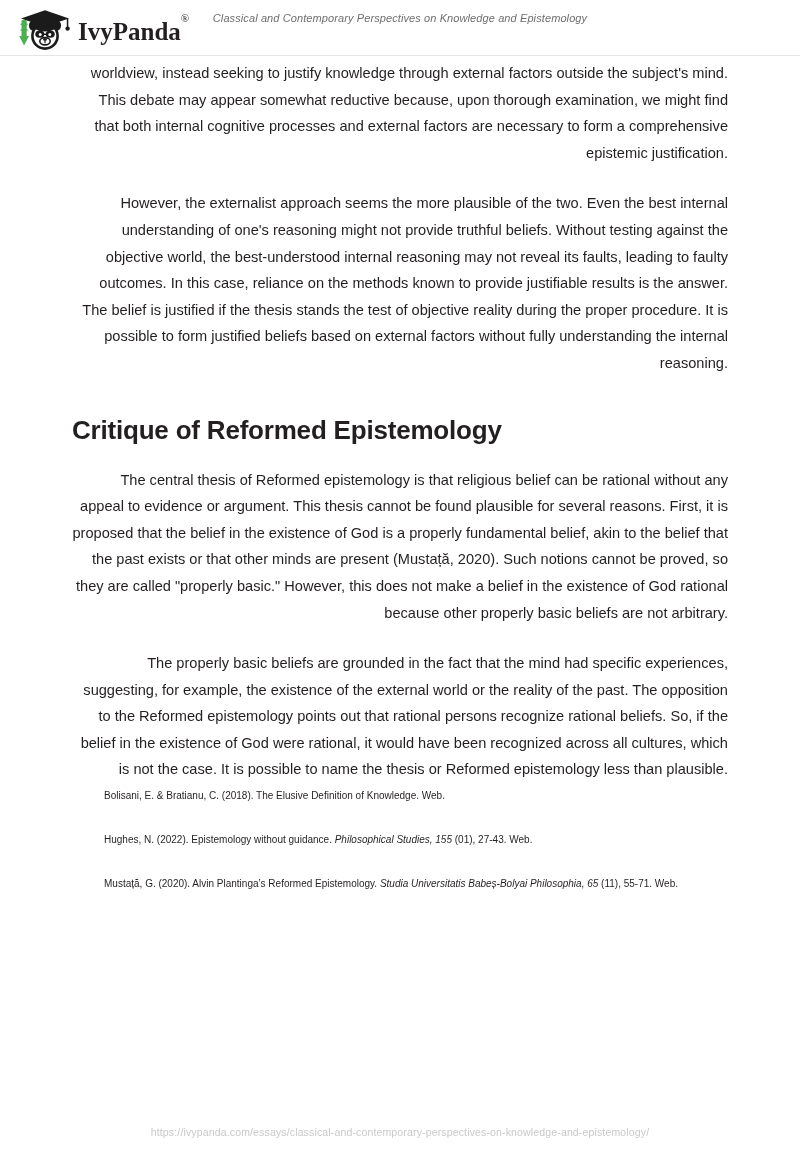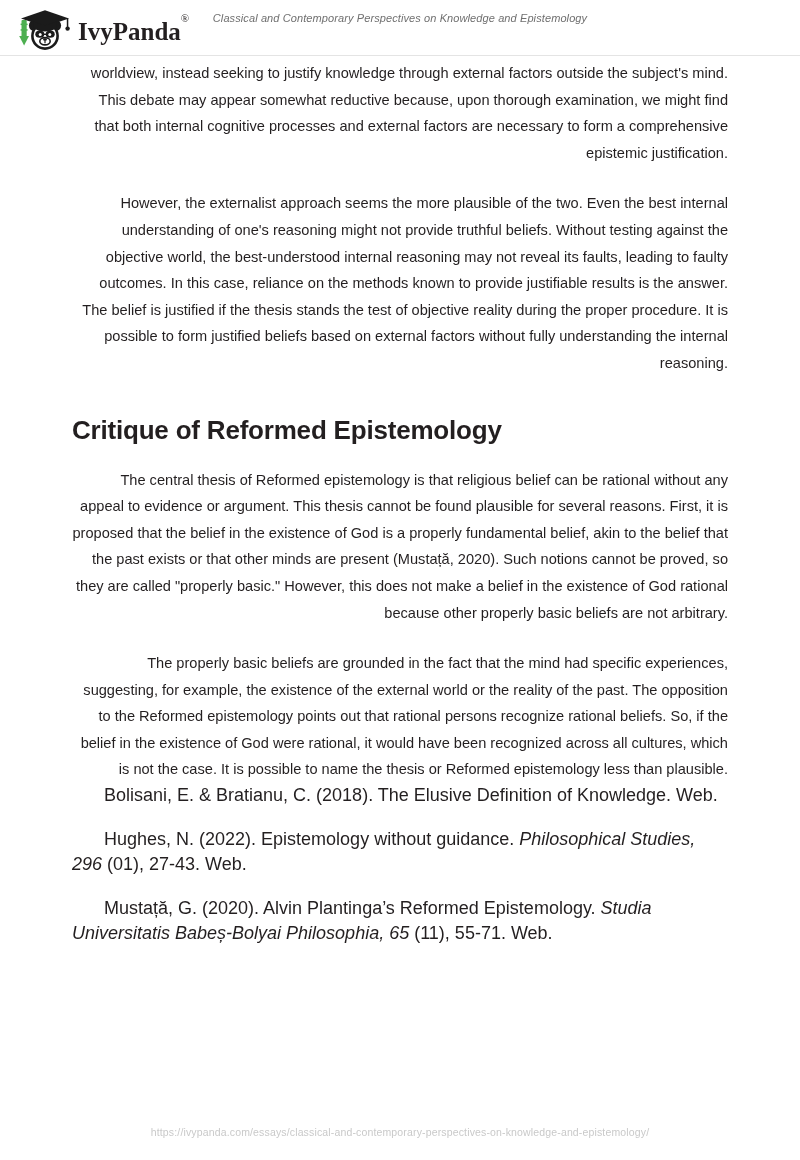--- a/index.html
+++ b/index.html
@@ -98,21 +98,21 @@
     font-weight: 700;
     color: #231f20;
     letter-spacing: -0.2px;
   }
   .heading-wrap-critique { padding-top: 36px; padding-bottom: 20px; }
   .heading-wrap-references { padding-top: 36px; padding-bottom: 18px; }
 
   p.reference-item {
     margin: 0;
     padding: 0;
-    font-size: 18px;
+    font-size: 10px;
     line-height: 25px;
     color: #231f20;
     text-indent: 32px;
   }
   .ref-gap { height: 19px; }
   em.ital { font-style: italic; }
 
   
   .page-footer {
     position: absolute;
@@ -189,21 +189,21 @@
   <div class="spacer-para"></div>
   <p class="body-para">The properly basic beliefs are grounded in the fact that the mind had specific experiences, suggesting, for example, the existence of the external world or the reality of the past. The opposition to the Reformed epistemology points out that rational persons recognize rational beliefs. So, if the belief in the existence of God were rational, it would have been recognized across all cultures, which is not the case. It is possible to name the thesis or Reformed epistemology less than plausible.</p>
 
 
   <p class="reference-item">
     <span>Bolisani, E. &amp; Bratianu, C. (2018). The Elusive Definition of Knowledge. Web.</span><em class="ital"></em><span></span>
   </p>
   <div class="ref-gap"></div>
 
   <p class="reference-item">
-    <span>Hughes, N. (2022). Epistemology without guidance. </span><em class="ital">Philosophical Studies, 296</em><span> (01), 27-43. Web.</span>
+    <span>Hughes, N. (2022). Epistemology without guidance. </span><em class="ital">Philosophical Studies, 155</em><span> (01), 27-43. Web.</span>
   </p>
   <div class="ref-gap"></div>
 
   <p class="reference-item">
     <span>Mustață, G. (2020). Alvin Plantinga’s Reformed Epistemology. </span><em class="ital">Studia Universitatis Babeș-Bolyai Philosophia, 65</em><span> (11), 55-71. Web.</span>
   </p>
 
 </div>
 
 <div class="page-footer">

